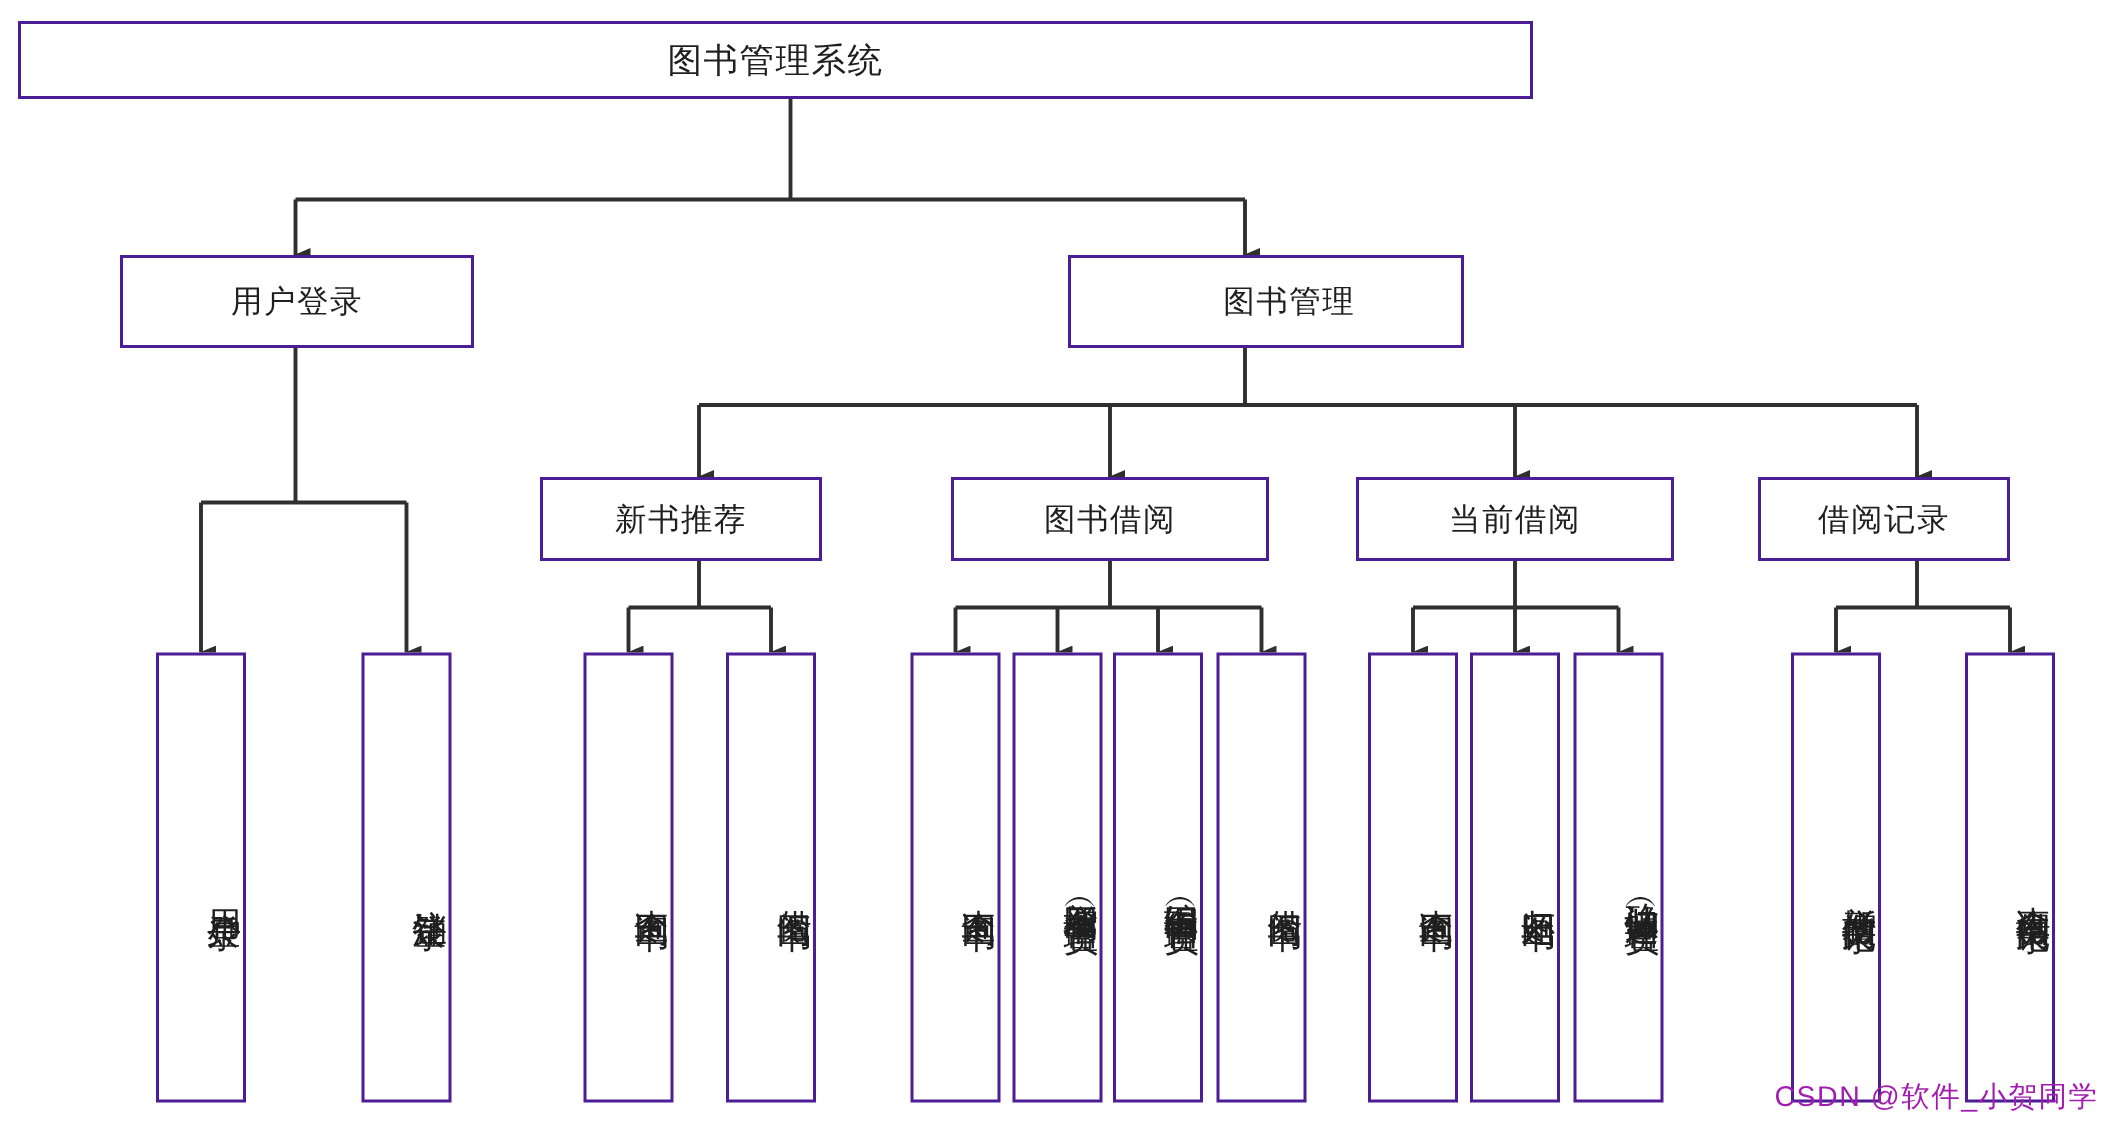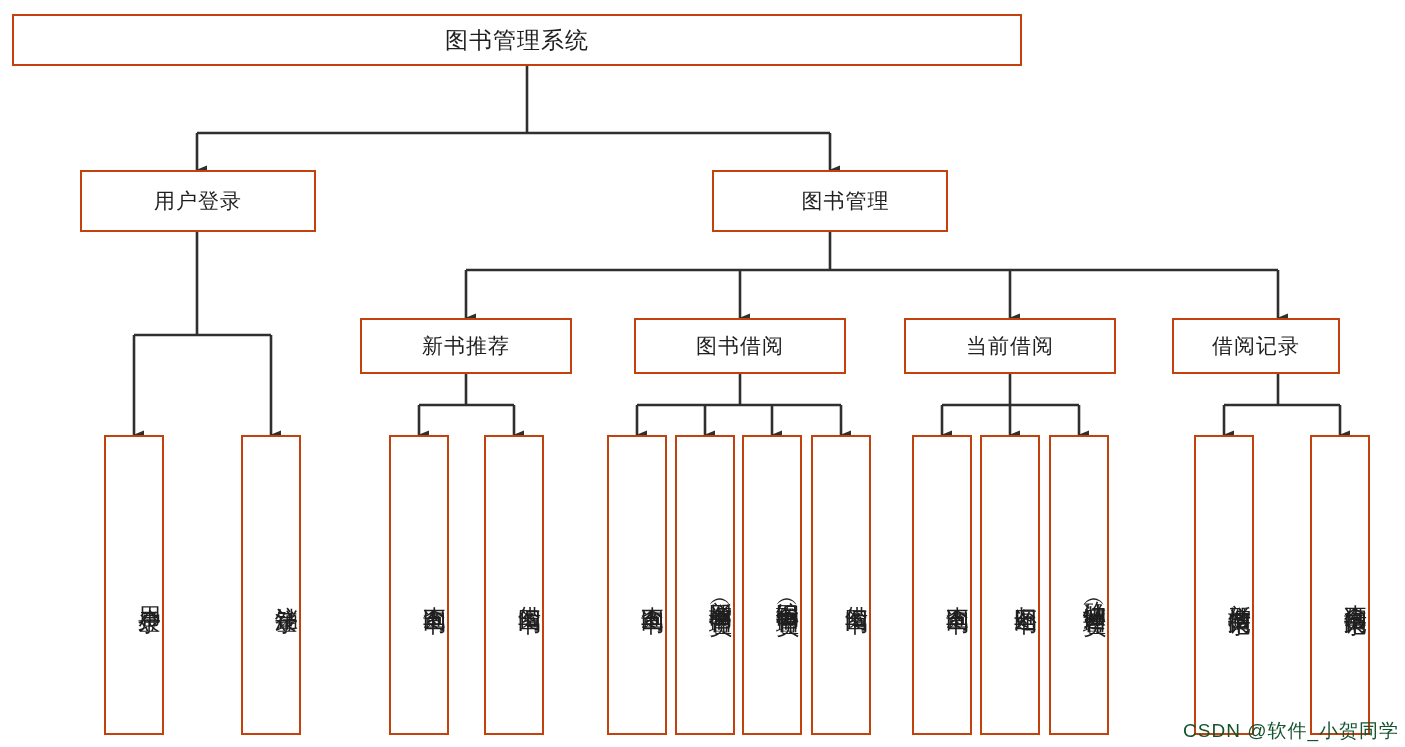--- a/index.html
+++ b/index.html
@@ -5,35 +5,35 @@
   html,body{margin:0;padding:0;background:#ffffff;}
   body{
     width:1405px;height:747px;overflow:hidden;
     font-family:"Liberation Sans","DejaVu Sans",sans-serif;
     color:#1a1a1a;
   }
   #canvas{position:relative;width:1405px;height:747px;background:#fff;}
   svg.edges{position:absolute;left:0;top:0;width:1405px;height:747px;}
   .node{
     position:absolute;box-sizing:border-box;
-    background:#ffffff;border:2px solid #c2410c;
+    background:#ffffff;border:2px solid #4c1d95;
     display:flex;align-items:center;justify-content:center;
     text-align:center;color:#1f1f1f;
   }
   .node.h{font-size:21px;letter-spacing:1px;}
   .node.h.big{font-size:23px;}
   .node.v{
     writing-mode:vertical-rl;text-orientation:upright;
     font-size:23px;line-height:1.12;letter-spacing:2px;
     padding-top:14px;align-items:flex-start;justify-content:center;
   }
   .node.v .vtxt{writing-mode:vertical-rl;text-orientation:upright;display:block;}
   .watermark{
     position:absolute;right:6px;bottom:3px;
-    font-size:19px;color:#14532d;letter-spacing:1px;
+    font-size:19px;color:#a21caf;letter-spacing:1px;
     white-space:nowrap;user-select:none;
   }
 </style>
 </head>
 <body>
 
 <div id="canvas">
 
   <svg class="edges" viewBox="0 0 1405 747" xmlns="http://www.w3.org/2000/svg">
     <defs>
@@ -86,25 +86,25 @@
     </g>
   </svg>
 
   <div class="node h big" style="left:12px;top:14px;width:1010px;height:52px;">
     <span>图书管理系统</span>
   </div>
 
   <div class="node h" style="left:80px;top:170px;width:236px;height:62px;">
     <span>用户登录</span>
   </div>
-  <div class="node h" style="left:712px;top:170px;width:236px;height:62px;padding-left:31px;">
+  <div class="node h" style="left:712px;top:170px;width:264px;height:62px;padding-left:31px;">
     <span>图书管理</span>
   </div>
 
-  <div class="node h" style="left:360px;top:318px;width:212px;height:56px;">
+  <div class="node h" style="left:360px;top:318px;width:188px;height:56px;">
     <span>新书推荐</span>
   </div>
   <div class="node h" style="left:904px;top:318px;width:212px;height:56px;">
     <span>当前借阅</span>
   </div>
   <div class="node h" style="left:634px;top:318px;width:212px;height:56px;">
     <span>图书借阅</span>
   </div>
   <div class="node h" style="left:1172px;top:318px;width:168px;height:56px;">
     <span>借阅记录</span>

